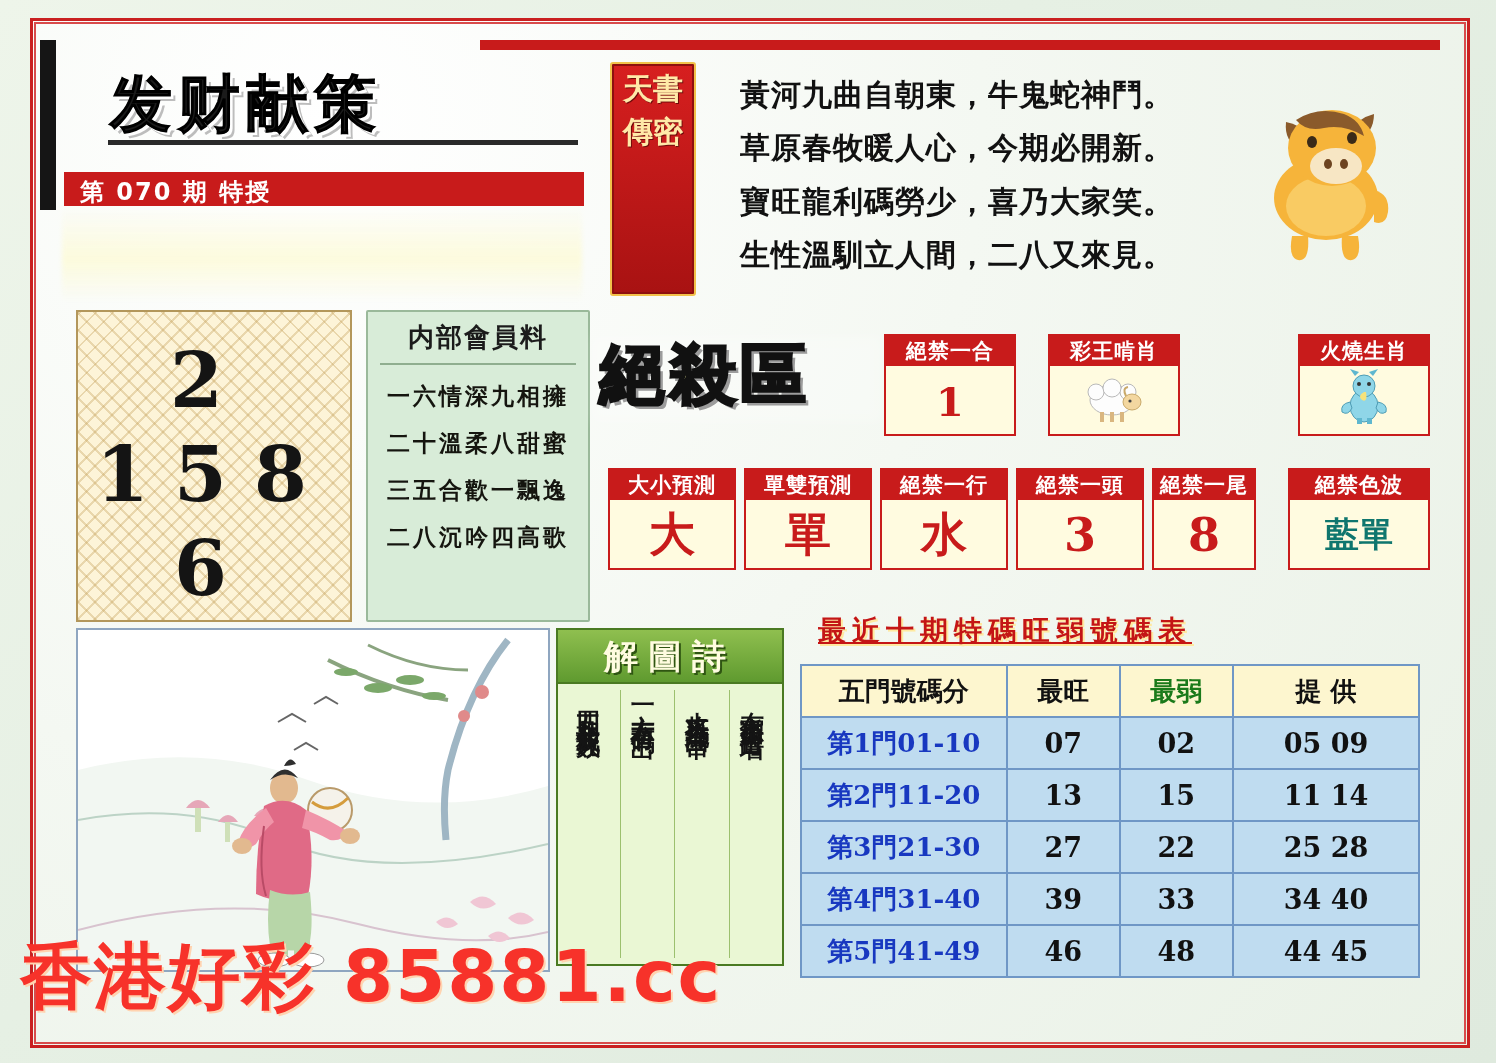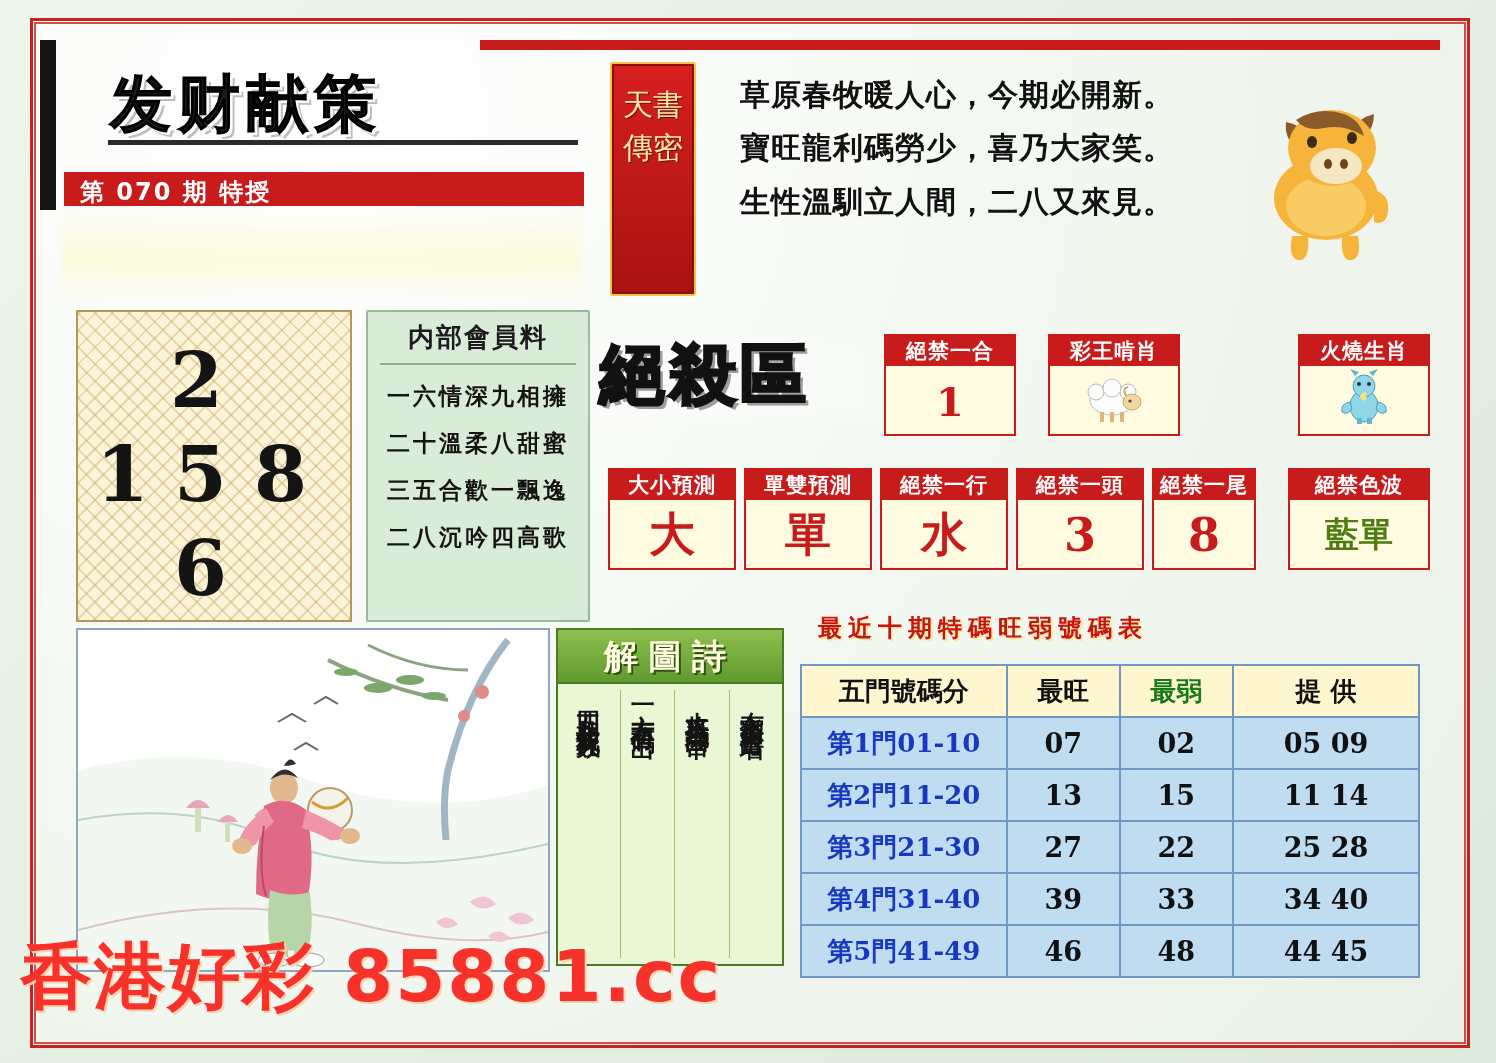--- a/index.html
+++ b/index.html
@@ -63,22 +63,22 @@
 
   
   .tianshu{
     position:absolute;left:610px;top:62px;width:82px;height:230px;
     background:linear-gradient(180deg,#d71f1f,#a81212);
     border:2px solid #f2c14a;border-radius:3px;
     box-shadow:0 0 0 2px #8e0f0f inset;
   }
   .tianshu span{
     display:block;text-align:center;color:#ffe9a8;
-    font-size:30px;font-weight:normal;line-height:1.42;
-    padding-top:20px;text-shadow:1px 1px 0 #6d0a0a;
+    font-size:30px;font-weight:bold;line-height:1.42;
+    padding-top:4px;text-shadow:1px 1px 0 #6d0a0a;
   }
   
   .poem{
     position:absolute;left:740px;top:68px;width:500px;
     font-size:30px;line-height:1.78;color:#111;font-weight:bold;
     letter-spacing:1px;
   }
   
   .horse{position:absolute;left:1240px;top:86px;width:170px;height:180px;}
 
@@ -145,29 +145,30 @@
   .pcard{position:absolute;border:2px solid #c81b1b;background:#fffbe0;box-sizing:border-box;}
   .pcard .phead{
     background:#c81b1b;color:#fff;font-size:21px;font-weight:bold;text-align:center;
     line-height:30px;height:30px;letter-spacing:1px;
   }
   .pcard .pbody{
     height:70px;display:flex;align-items:center;justify-content:center;
     font-size:46px;font-weight:bold;color:#c81b1b;
     font-family:"DejaVu Serif","Liberation Serif",serif;
   }
-  .pcard .pbody.blue{color:#4d7c0f;}
+  .pcard .pbody.blue{color:#0f766e;}
   .pcard .pbody.two{font-size:34px;letter-spacing:0px;}
 
   
   .tbl-title{
     position:absolute;left:818px;top:612px;
-    font-size:24px;font-weight:bold;letter-spacing:6px;
+    font-size:28px;font-weight:bold;letter-spacing:6px;
     color:#c41515;
     text-shadow:2px 2px 0 #ffe9a0;
+    text-decoration:underline;
   }
   table.hotcold{
     position:absolute;left:800px;top:664px;width:620px;
     border-collapse:collapse;
     font-family:"DejaVu Serif","Liberation Serif",serif;
   }
   table.hotcold th,table.hotcold td{
     border:2px solid #6f97c6;text-align:center;
     font-size:27px;font-weight:bold;height:48px;
   }
@@ -229,20 +230,21 @@
   <div class="title-underline"></div>
   <div class="issue-white-block"></div>
   <div class="issue-bar"></div>
   <div class="issue-text">第 070 期  特授</div>
 
   <div class="tianshu">
     <span>天書傳密</span>
   </div>
 
   <div class="poem">
+    <div>黃河九曲自朝東，牛鬼蛇神鬥。</div>
     <div>草原春牧暖人心，今期必開新。</div>
     <div>寶旺龍利碼勞少，喜乃大家笑。</div>
     <div>生性溫馴立人間，二八又來見。</div>
   </div>
 
   <div class="horse">
     <svg viewBox="0 0 170 180" width="170" height="180">
       <ellipse cx="86" cy="112" rx="52" ry="42" fill="#f6b43a"></ellipse>
       <ellipse cx="86" cy="120" rx="40" ry="30" fill="#f9cb63"></ellipse>
       <path d="M52 150 q-4 22 6 24 q12 2 10 -24z" fill="#f6b43a"></path>

